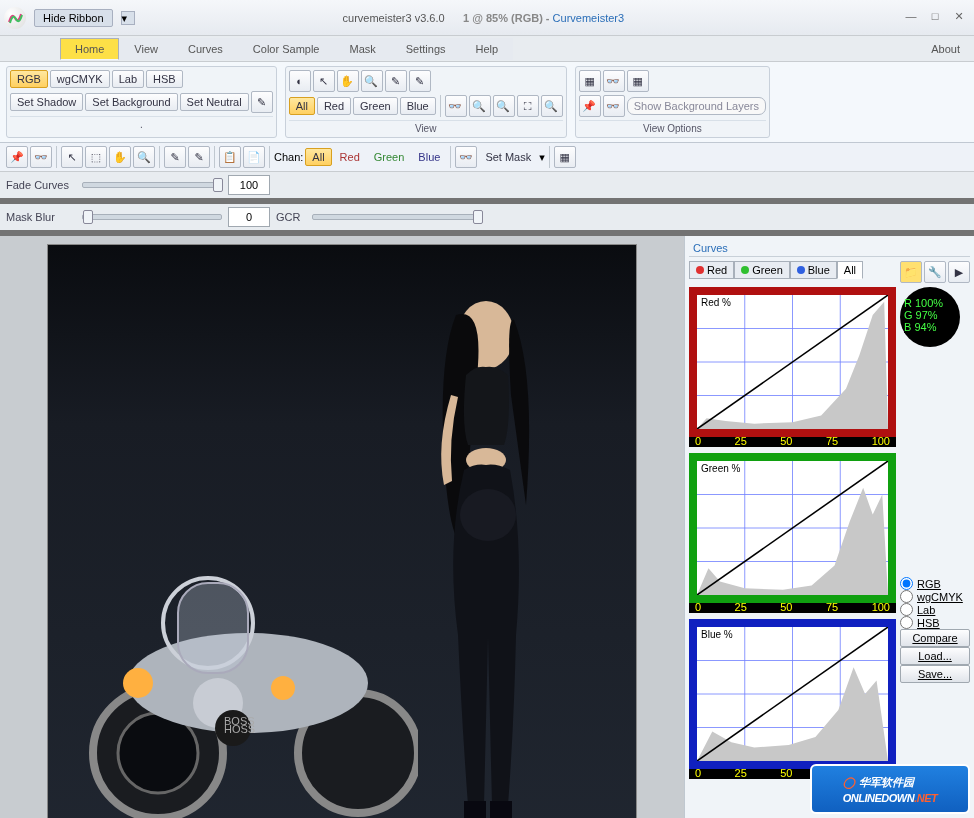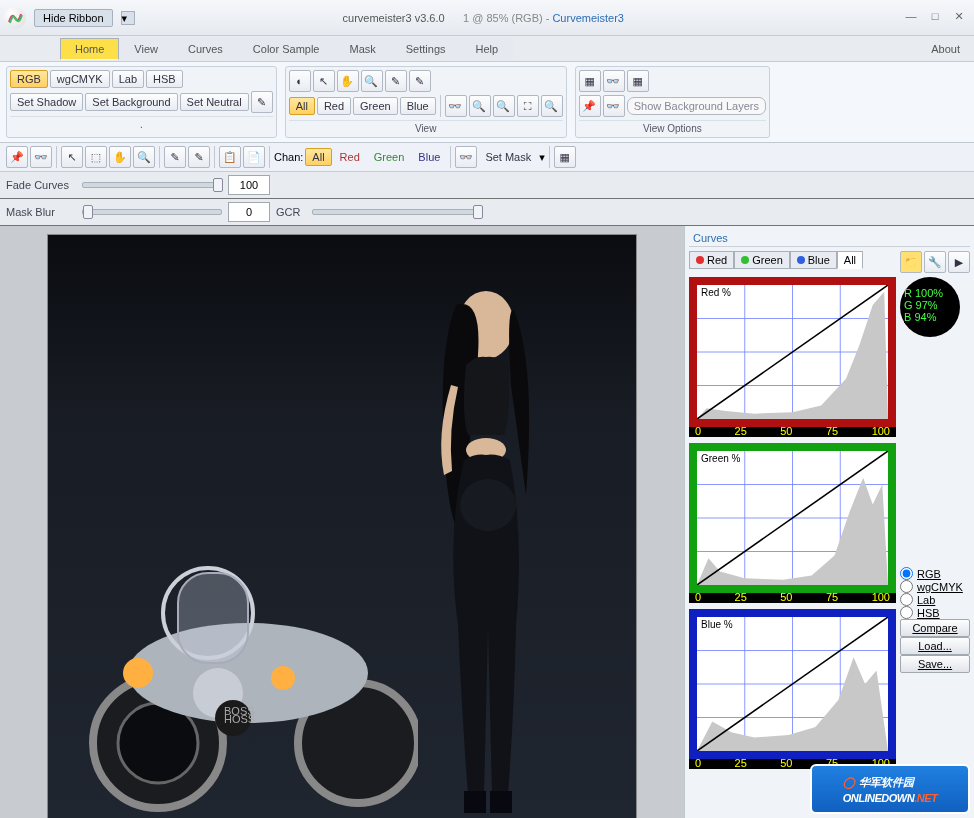--- a/index.html
+++ b/index.html
@@ -5,21 +5,21 @@
 * { box-sizing: border-box; margin: 0; padding: 0; font-family: "Segoe UI", Tahoma, sans-serif; font-size: 11px; }
 body { background: #e8ecf0; width: 974px; height: 818px; overflow: hidden; position: relative; }
 
 
 .titlebar { height: 36px; background: linear-gradient(#f5f7fa, #e6eaf0); border-bottom: 1px solid #c8ccd0; display: flex; align-items: center; padding: 0 4px; gap: 8px; }
 .titlebar .logo { width: 22px; height: 22px; border-radius: 50%; background: radial-gradient(circle at 30% 30%, #fff, #ddd); display: flex; align-items: center; justify-content: center; }
 .titlebar .logo svg { width: 16px; height: 16px; }
 .titlebar .hide-ribbon { background: #d8e0ea; border: 1px solid #a8b0c0; padding: 2px 8px; border-radius: 2px; }
 .titlebar .chev { width: 14px; height: 14px; background: #d8e0ea; border: 1px solid #a8b0c0; }
 .titlebar .title-text { margin-left: 200px; color: #555; }
-.titlebar .title-text .dim { color: #888; }
+.titlebar .title-text .dim { color: #888; font-weight: bold; }
 .titlebar .title-text .link { color: #2a6eb8; }
 .titlebar .win-controls { margin-left: auto; display: flex; gap: 2px; }
 .titlebar .win-controls span { width: 22px; height: 16px; text-align: center; color: #666; border-radius: 2px; }
 
 
 .menubar { height: 26px; display: flex; align-items: center; padding-left: 60px; gap: 0; border-bottom: 1px solid #c8ccd0; }
 .menubar .tab { padding: 4px 14px; color: #555; background: #e6eaf0; border: 1px solid transparent; }
 .menubar .tab.active { background: #fde047; border: 1px solid #aab0ba; border-bottom: 1px solid #f4f8fc; font-weight: 500; }
 .menubar .about { margin-left: auto; padding-right: 14px; color: #555; }
 
@@ -30,21 +30,21 @@
 .group-label { text-align: center; color: #556; font-size: 10px; padding-top: 2px; border-top: 1px solid #d8e0e8; }
 .btn { background: linear-gradient(#fdfdfe, #e8ecf2); border: 1px solid #b0b8c4; padding: 2px 6px; border-radius: 2px; color: #334; white-space: nowrap; }
 .btn.sel { background: linear-gradient(#ffe8a0, #ffd060); border-color: #d8a020; }
 .icon-btn { width: 22px; height: 22px; background: linear-gradient(#fdfdfe, #e8ecf2); border: 1px solid #b0b8c4; border-radius: 2px; display: flex; align-items: center; justify-content: center; color: #334; }
 .sep { width: 1px; height: 22px; background: #c0c8d0; margin: 0 2px; }
 
 
 .toolbar2 { background: #eef2f8; border-bottom: 1px solid #c8ccd0; padding: 3px 6px; display: flex; align-items: center; gap: 2px; }
 
 
-.slider-row { display: flex; align-items: center; gap: 6px; padding: 3px 6px; border-bottom: 1px solid #737373; }
+.slider-row { display: flex; align-items: center; gap: 6px; padding: 3px 6px; border-bottom: 6px solid #737373; }
 .slider-row label { color: #445; min-width: 70px; }
 .slider { flex: 0 0 140px; height: 6px; background: #d0d8e0; border: 1px solid #a8b0ba; border-radius: 2px; position: relative; }
 .slider .thumb { position: absolute; width: 10px; height: 14px; background: #f0f4f8; border: 1px solid #889; top: -5px; border-radius: 2px; }
 .num-box { width: 42px; height: 20px; background: #fff; border: 1px solid #a0a8b0; text-align: center; line-height: 18px; }
 
 
 .main { display: flex; height: calc(818px - 28px - 26px - 76px - 30px - 26px - 26px); }
 .canvas { flex: 1; background: #c8ccd0; display: flex; align-items: flex-start; justify-content: center; padding: 8px; overflow: hidden; }
 .photo { width: 590px; height: 600px; background: linear-gradient(180deg, #0a0c10 0%, #181c24 30%, #202630 100%); position: relative; border: 1px solid #888; }
 .photo .moto { position: absolute; left: 20px; bottom: 20px; width: 350px; height: 320px; }

